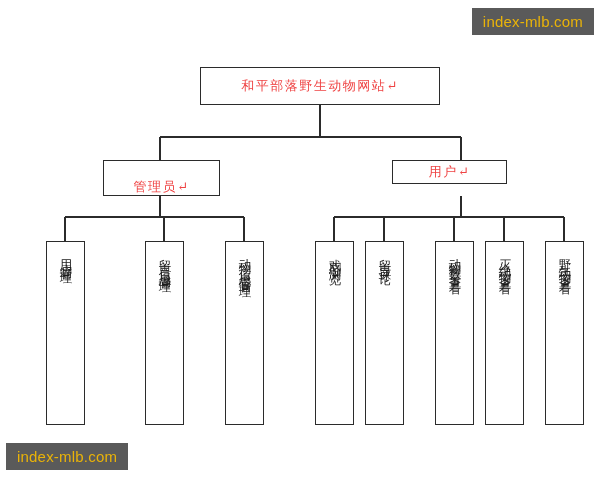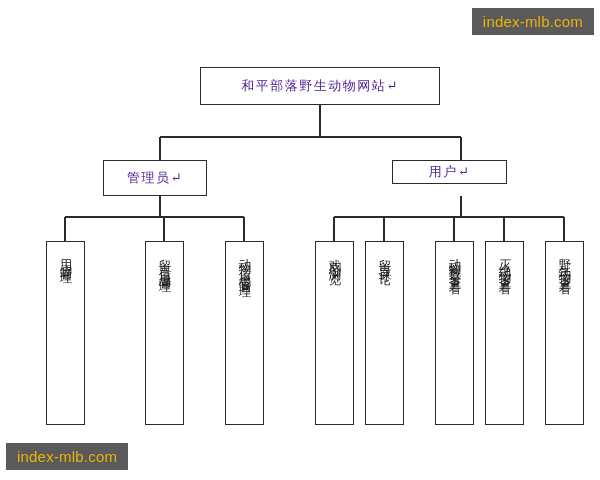--- a/index.html
+++ b/index.html
@@ -44,21 +44,21 @@
   }
 
   
   .node.horizontal {
     display: flex;
     align-items: center;
     justify-content: center;
   }
   .node.horizontal .node-label {
     font-size: 13px;
-    color: #4c1d95;
+    color: #ef4444;
     letter-spacing: 1.5px;
     line-height: 1.2;
     white-space: nowrap;
     text-align: center;
   }
 
   
   .node.vertical {
     display: flex;
     align-items: flex-start;
@@ -129,21 +129,21 @@
       <line x1="454" y1="217" x2="454" y2="241"></line>
       <line x1="504" y1="217" x2="504" y2="241"></line>
       <line x1="564" y1="217" x2="564" y2="241"></line>
     </g>
   </svg>
 
   <div class="node horizontal" id="node-root" style="left:200px; top:67px; width:240px; height:38px;">
     <span class="node-label">和平部落野生动物网站↵</span>
   </div>
 
-  <div class="node horizontal" id="node-admin" style="left:103px; top:160px; width:104px; height:36px;">
+  <div class="node horizontal" id="node-admin" style="left:103px; top:160px; width:117px; height:36px;align-items:flex-end;">
     <span class="node-label">管理员↵</span>
   </div>
 
   <div class="node horizontal" id="node-user" style="left:392px; top:160px; width:115px; height:24px;">
     <span class="node-label">用户↵</span>
   </div>
 
   <div class="node vertical" id="node-admin-leaf-1" style="left:46px; top:241px; width:39px; height:184px;">
     <span class="node-label">用户管理↵</span>
   </div>

